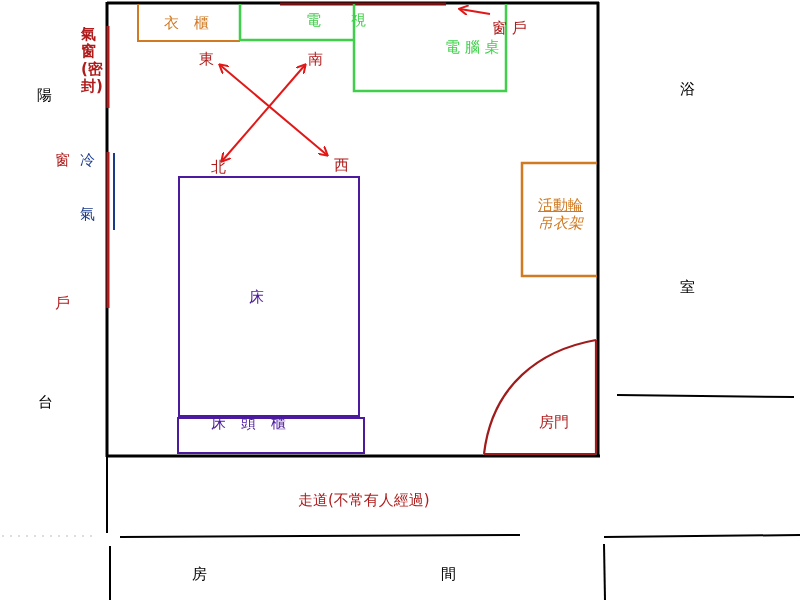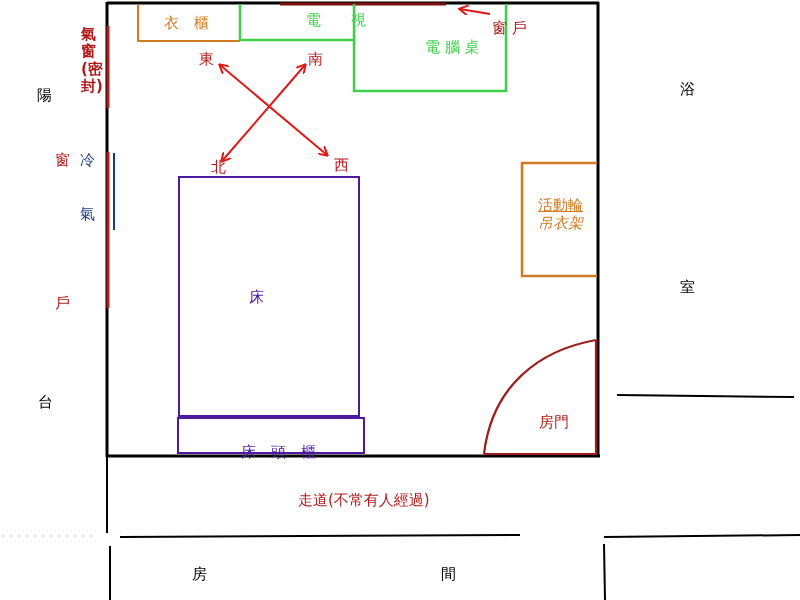--- a/index.html
+++ b/index.html
@@ -84,24 +84,24 @@
 <div class="lbl red" style="left:298px;top:493px;">走道(不常有人經過)</div>
 
 <div class="lbl red v" style="left:81px;top:26px;">氣窗(密封)</div>
 <div class="lbl red" style="left:55px;top:153px;">窗</div>
 <div class="lbl red" style="left:55px;top:296px;">戶</div>
 <div class="lbl navy" style="left:80px;top:153px;">冷</div>
 <div class="lbl navy" style="left:80px;top:207px;">氣</div>
 
 <div class="lbl orange" style="left:164px;top:16px;">衣　櫃</div>
 <div class="lbl green" style="left:265px;top:13px;">電　　視</div>
-<div class="lbl green" style="left:384px;top:40px;">電 腦 桌</div>
+<div class="lbl green" style="left:404px;top:40px;">電 腦 桌</div>
 <div class="lbl red" style="left:492px;top:7px;margin-top:14px;">窗 戶</div>
 <div class="lbl orange" style="left:538px;top:198px;text-decoration:underline;">活動輪</div>
 <div class="lbl orange" style="left:538px;top:216px;font-style:italic;">吊衣架</div>
 <div class="lbl purple" style="left:249px;top:290px;">床</div>
-<div class="lbl purple" style="left:211px;top:445px;margin-left:30px;">床　頭　櫃</div>
+<div class="lbl purple" style="left:211px;top:416px;">床　頭　櫃</div>
 <div class="lbl red" style="left:539px;top:415px;">房門</div>
 
 <div class="lbl red" style="left:199px;top:52px;">東</div>
 <div class="lbl red" style="left:308px;top:52px;">南</div>
 <div class="lbl red" style="left:211px;top:160px;">北</div>
 <div class="lbl red" style="left:334px;top:158px;">西</div>
 
 </body></html>

